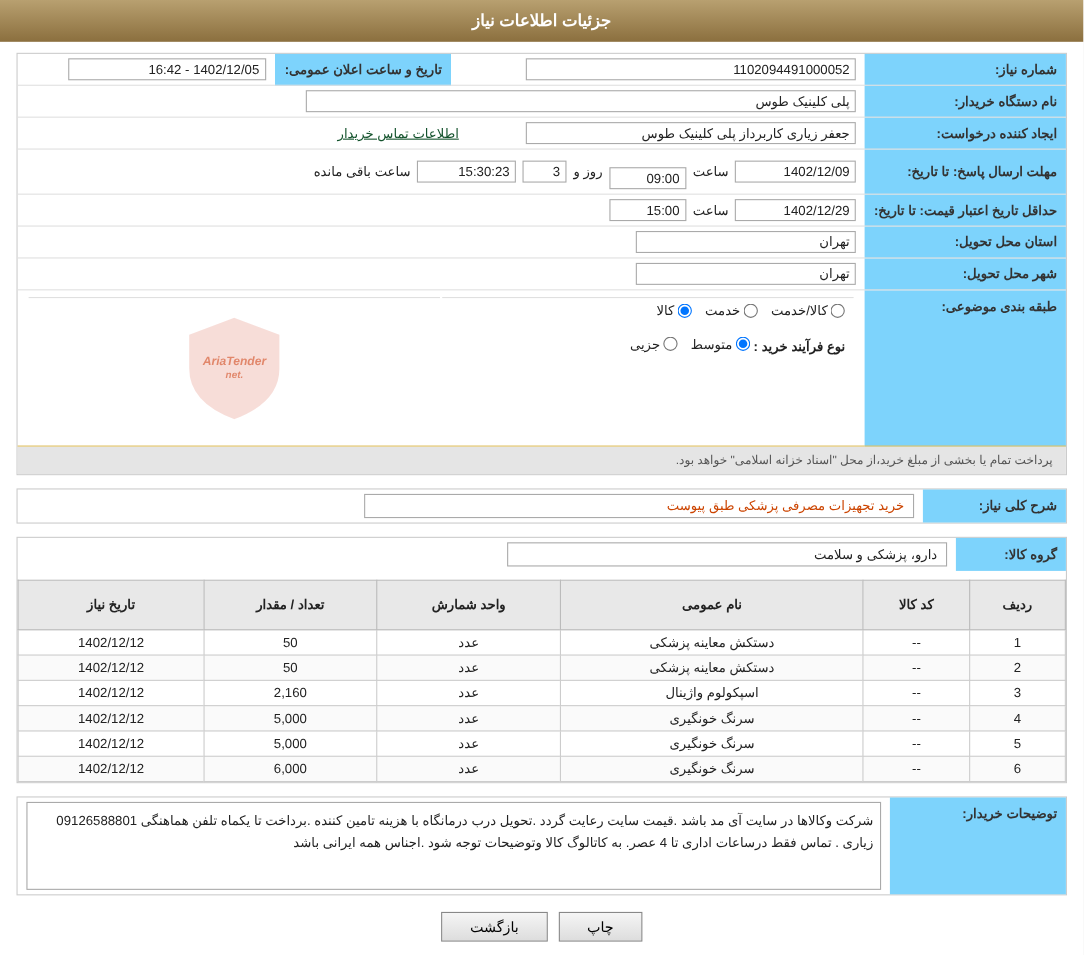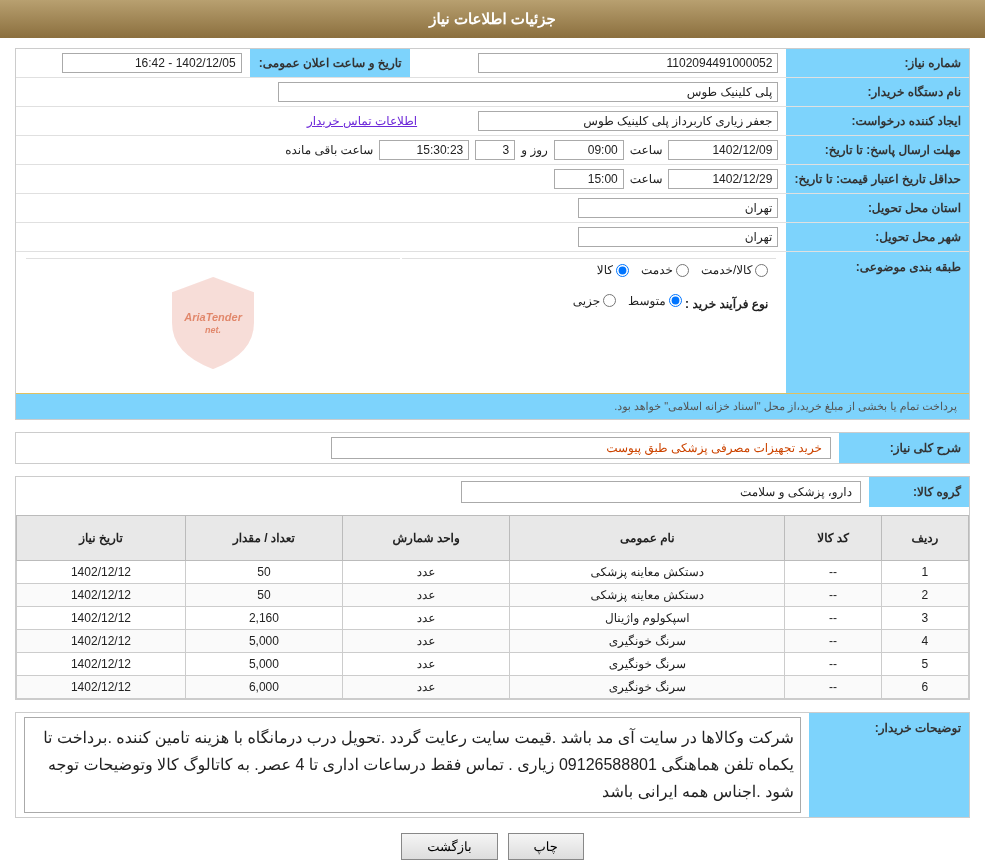--- a/index.html
+++ b/index.html
@@ -62,39 +62,39 @@
       min-width: 120px;
       text-align: right;
     }
     .input-box-wide {
       min-width: 300px;
     }
     .row-divider td {
       border-top: 1px solid #e0e0e0;
     }
     .notice-row td {
-      background: #7dd3fc;
+      background: #e5e5e5;
       color: #555;
       font-size: 11px;
       padding: 6px 12px;
       text-align: right;
       border-top: 1px solid #e0c060;
     }
     .radio-group {
       display: inline-flex;
       gap: 12px;
       align-items: center;
     }
     .radio-item {
       display: inline-flex;
       align-items: center;
       gap: 3px;
     }
     .tag-blue {
-      color: #6d28d9;
+      color: #14532d;
       text-decoration: underline;
       cursor: pointer;
       margin-left: 27px;
     }
     .data-table {
       width: 100%;
       border-collapse: collapse;
       font-size: 12px;
     }
     .data-table th {
@@ -110,21 +110,21 @@
       text-align: center;
     }
     .data-table tr:nth-child(even) td {
       background: #fafafa;
     }
     .description-box {
       border: 1px solid #aaa;
       min-height: 80px;
       padding: 6px;
       text-align: right;
-      font-size: 16px;
+      font-size: 12px;
       line-height: 1.7;
       background: #fff;
     }
     .bottom-buttons {
       display: flex;
       justify-content: center;
       gap: 10px;
       margin-top: 15px;
     }
     .btn {
@@ -209,21 +209,21 @@
             <span class="tag-blue">اطلاعات تماس خریدار</span>
           </td>
         </tr>
 
         <tr class="row-divider">
           <td class="label-cell">مهلت ارسال پاسخ: تا تاریخ:</td>
           <td class="value-cell" colspan="3">
             <div class="flex-row" style="justify-content:flex-start; direction:rtl;">
               <span class="input-box" style="min-width:110px;">1402/12/09</span>
               <span>ساعت</span>
-              <span class="input-box" style="min-width:70px;">09:00</span>
+              <span class="input-box" style="min-width:70px;margin-top:12px;">09:00</span>
               <span>روز و</span>
               <span class="input-box" style="min-width:40px;">3</span>
               <span class="input-box" style="min-width:90px;">15:30:23</span>
               <span>ساعت باقی مانده</span>
             </div>
           </td>
         </tr>
 
         <tr class="row-divider">
           <td class="label-cell">حداقل تاریخ اعتبار قیمت: تا تاریخ:</td>

